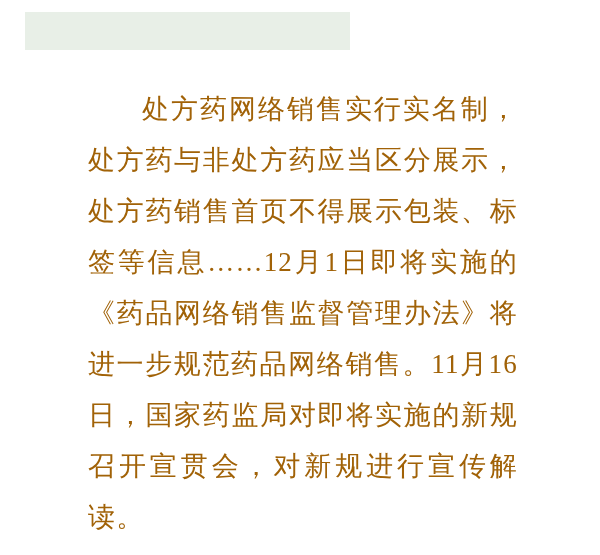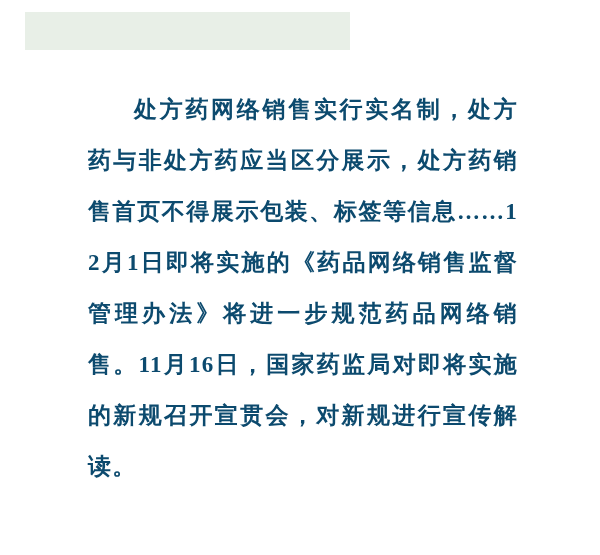--- a/index.html
+++ b/index.html
@@ -25,27 +25,26 @@
     top: 12px;
     width: 325px;
     height: 38px;
     background: #e8efe7;
   }
   .article-body {
     position: absolute;
     left: 88px;
     top: 84px;
     width: 430px;
-    color: #0c4a6e;
-    font-size: 23px;
+    color: #a16207;
+    font-size: 27px;
     line-height: 51px;
     letter-spacing: 1.2px;
     text-align: justify;
     text-justify: inter-ideograph;
-    font-weight: bold;
   }
   .article-body p {
     margin: 0;
     text-indent: 2em;
     white-space: pre-wrap;
     word-break: break-all;
   }
 </style>
 </head>
 <body>

